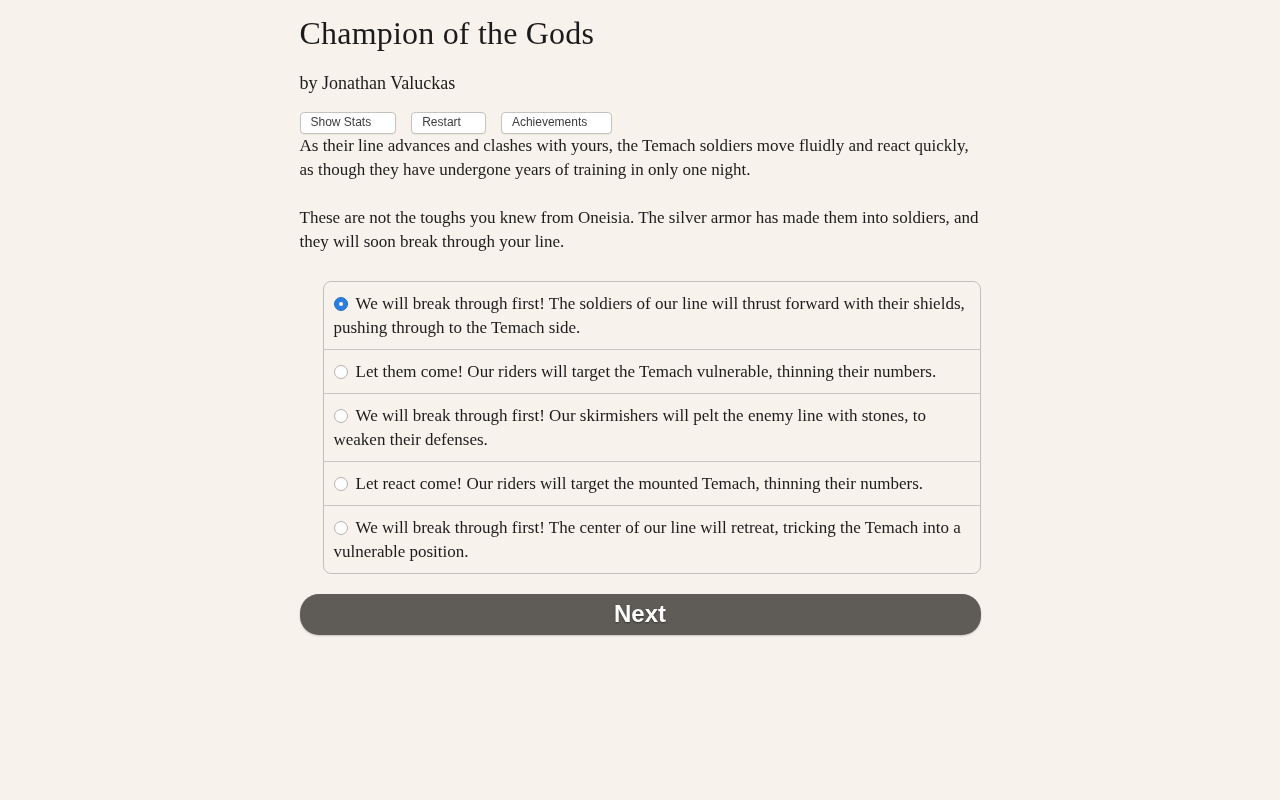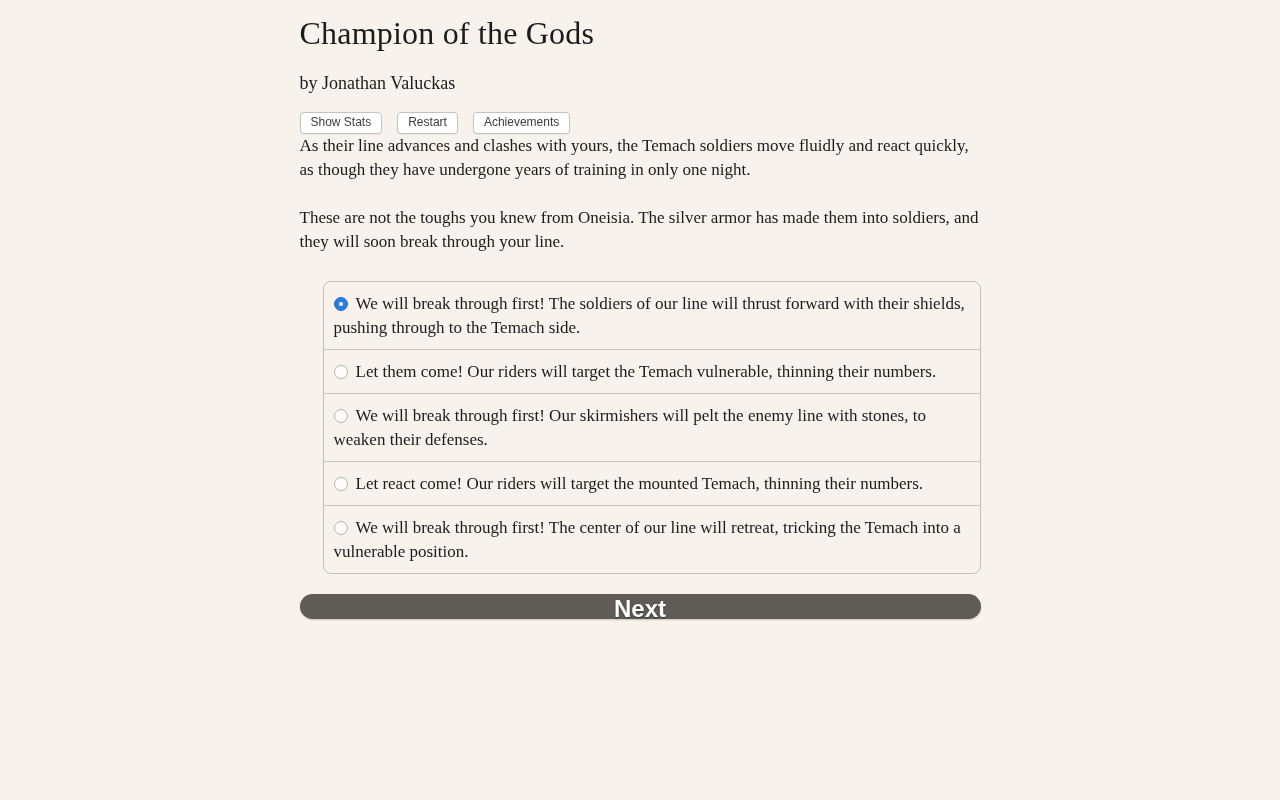--- a/index.html
+++ b/index.html
@@ -49,21 +49,21 @@
     display: flex;
     gap: 15px;
   }
   .tb-btn {
     font-family: "Liberation Sans", sans-serif;
     font-size: 12px;
     color: #3c3c3c;
     background: var(--btn-bg);
     border: 1px solid var(--btn-border);
     border-radius: 4px;
-    padding: 3px 10px 4px 10px;
+    padding: 3px 24px 4px 10px;
     line-height: 1.1;
     cursor: pointer;
     box-shadow: 0 1px 1px rgba(0,0,0,0.05);
   }
   .story { }
   .story p {
     margin: 0;
     font-size: 17px;
     line-height: 24px;
   }
@@ -106,21 +106,21 @@
     top: 4px;
     width: 4px;
     height: 4px;
     border-radius: 50%;
     background: #ffffff;
   }
   .next-btn {
     display: block;
     width: 100%;
     margin-top: 20px;
-    height: 25px;
+    height: 41px;
     border: none;
     border-radius: 19px;
     background: var(--next-bg);
     color: var(--next-text);
     font-family: "Liberation Sans", sans-serif;
     font-size: 24px;
     font-weight: bold;
     text-shadow: 0 1px 2px rgba(0,0,0,0.45);
     cursor: pointer;
     box-shadow: 0 1px 2px rgba(0,0,0,0.2);

